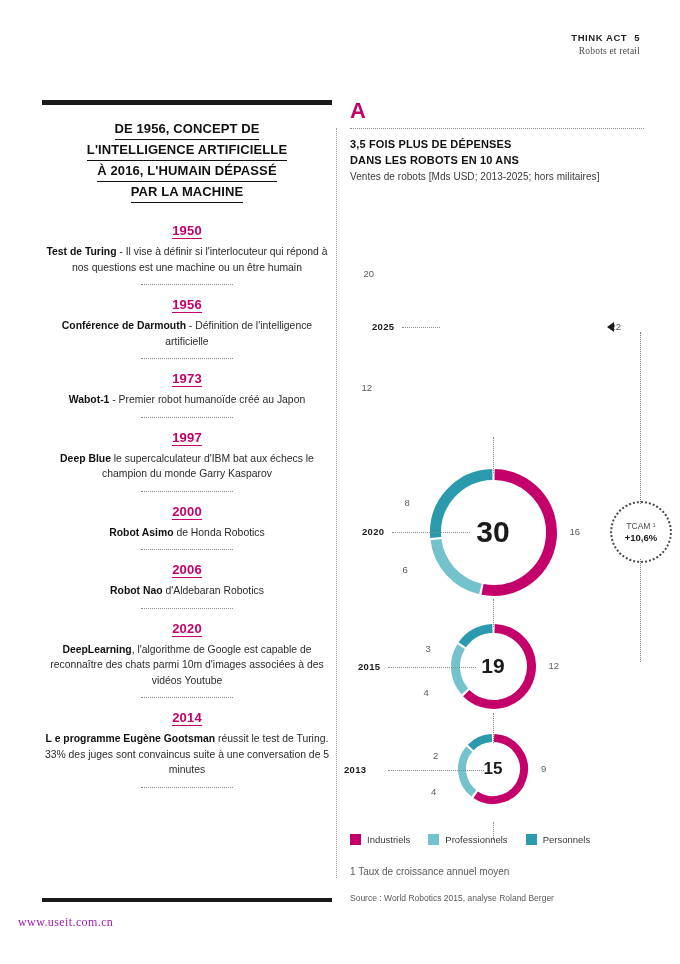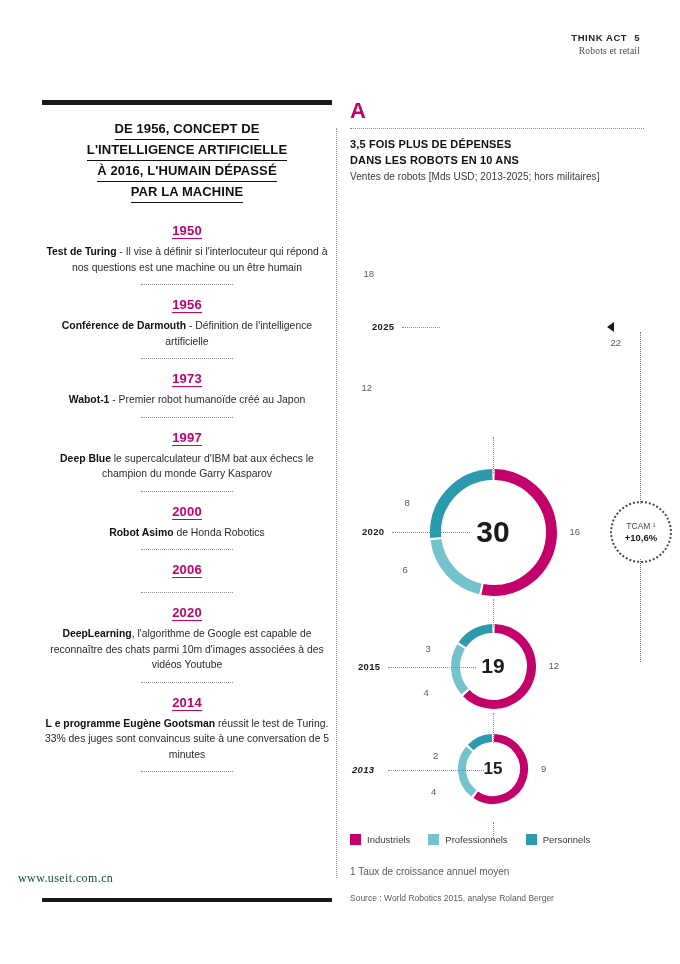--- a/index.html
+++ b/index.html
@@ -43,22 +43,22 @@
     padding-bottom: 0px; margin-bottom: 5px; letter-spacing: .2px;
   }
   .tl-text { font-size: 10.4px; line-height: 15.5px; color: #2b2b2b; padding: 0 2px; }
   .tl-text b { font-weight: bold; color: #111; }
   .tl-dots {
     width: 92px; height: 1px; margin: 9px auto 10px auto;
     border-top: 1.5px dotted #8c8c8c;
   }
   .rule-bottom { position: absolute; left: 42px; top: 898px; width: 290px; height: 4px; background: #1a1a1a; }
   .watermark {
-    position: absolute; left: 18px; top: 871px;
-    font-size: 12px; color: #14532d; letter-spacing: .4px;
+    position: absolute; left: 18px; top: 915px;
+    font-size: 12px; color: #a21caf; letter-spacing: .4px;
     font-family: "Liberation Serif", serif;
   }
 
   
   .right { position: absolute; left: 350px; top: 100px; width: 300px; }
   .letter { font-size: 22px; font-weight: bold; color: #c4006a; line-height: 22px; }
   .hdots { margin-top: 6px; width: 294px; height: 1px; border-top: 1.5px dotted #8c8c8c; }
   .chart-title {
     margin-top: 7px; font-size: 11px; font-weight: bold; line-height: 16px;
     letter-spacing: .15px; color: #111;
@@ -145,20 +145,21 @@
           <div class="tl-text"><b>Deep Blue</b> le supercalculateur d'IBM bat aux échecs le champion du monde Garry Kasparov</div>
         </div>
         <div class="tl-dots"></div>
         <div class="tl-item">
           <div><span class="tl-year">2000</span></div>
           <div class="tl-text"><b>Robot Asimo</b> de Honda Robotics</div>
         </div>
         <div class="tl-dots"></div>
         <div class="tl-item">
           <div><span class="tl-year">2006</span></div>
+          <div class="tl-text"><b>Robot Nao</b> d'Aldebaran Robotics</div>
         </div>
         <div class="tl-dots"></div>
         <div class="tl-item">
           <div><span class="tl-year">2020</span></div>
           <div class="tl-text"><b>DeepLearning</b>, l'algorithme de Google est capable de reconnaître des chats parmi 10m d'images associées à des vidéos Youtube</div>
         </div>
         <div class="tl-dots"></div>
         <div class="tl-item">
           <div><span class="tl-year">2014</span></div>
           <div class="tl-text"><b>L e programme Eugène Gootsman</b> réussit le test de Turing. 33% des juges sont convaincus suite à une conversation de 5 minutes</div>
@@ -175,23 +176,23 @@
     <div class="chart-title">
       <div>3,5 FOIS PLUS DE DÉPENSES</div>
       <div>DANS LES ROBOTS EN 10 ANS</div>
     </div>
     <div class="chart-sub">Ventes de robots [Mds USD; 2013-2025; hors militaires]</div>
   </div>
 
   <div class="chart" id="chart-host">
       <div class="yr-label" style="left: 32px; top: 116px;">2025</div>
       <div class="lead-dots" style="left: 62px; top: 122px; width: 38px;"></div>
-      <div class="seg-val" style="left: 270.5px; top: 132px;">22</div>
+      <div class="seg-val" style="left: 270.5px; top: 116px;">22</div>
       <div class="seg-val" style="left: 21.5px; top: 176.88px;">12</div>
-      <div class="seg-val" style="left: 23.5px; top: 63.2px;">18</div>
+      <div class="seg-val" style="left: 23.5px; top: 63.2px;">20</div>
       <div class="donut-wrap" style="left: 87.5px; top: 261.5px; width: 131px; height: 131px;"><svg width="131" height="131" viewBox="0 0 131 131">
           <path d="M 66.5999340578645 7.510430721824207 A 58 58 0 1 1 54.51918846124645 122.4510472067931" fill="none" stroke="#c4006a" stroke-width="11"></path>
           <path d="M 52.36739274191532 121.9936689072758 A 58 58 0 0 1 7.943078066643153 72.65546906620838" fill="none" stroke="#74c3cc" stroke-width="11"></path>
           <path d="M 7.713129233114486 70.46765205819334 A 58 58 0 0 1 64.40006594213548 7.510430721824207" fill="none" stroke="#2b9aad" stroke-width="11"></path>
         </svg><div class="donut-center" style="font-size: 30px;">30</div></div>
       <div class="yr-label" style="left: 22px; top: 321px;">2020</div>
       <div class="lead-dots" style="left: 52px; top: 327px; width: 78px;"></div>
       <div class="seg-val" style="left: 229.5px; top: 321px;">16</div>
       <div class="seg-val" style="left: 62.5px; top: 359.48px;">6</div>
       <div class="seg-val" style="left: 64.5px; top: 292.2px;">8</div>
@@ -203,21 +204,21 @@
       <div class="yr-label" style="left: 18px; top: 456px;">2015</div>
       <div class="lead-dots" style="left: 48px; top: 462px; width: 88px;"></div>
       <div class="seg-val" style="left: 208.5px; top: 455px;">12</div>
       <div class="seg-val" style="left: 83.5px; top: 482.28px;">4</div>
       <div class="seg-val" style="left: 85.5px; top: 438.2px;">3</div>
       <div class="donut-wrap" style="left: 116px; top: 527px; width: 74px; height: 74px;"><svg width="74" height="74" viewBox="0 0 74 74">
           <path d="M 38.099769178597114 6.01951408138007 A 31 31 0 1 1 19.679859223555415 62.71016770626247" fill="none" stroke="#c4006a" stroke-width="8"></path>
           <path d="M 17.900395312805735 61.41731149805209 A 31 31 0 0 1 13.241122981472849 17.087296446275744" fill="none" stroke="#74c3cc" stroke-width="8"></path>
           <path d="M 14.712901416131785 15.452720897687819 A 31 31 0 0 1 35.90023082140289 6.01951408138007" fill="none" stroke="#2b9aad" stroke-width="8"></path>
         </svg><div class="donut-center" style="font-size: 17px;">15</div></div>
-      <div class="yr-label" style="left: 12px; top: 559px; font-style: italic;">2013</div>
+      <div class="yr-label" style="left: 4px; top: 559px;">2013</div>
       <div class="lead-dots" style="left: 48px; top: 565px; width: 96px;"></div>
       <div class="seg-val" style="left: 201px; top: 558px;">9</div>
       <div class="seg-val" style="left: 91px; top: 581.36px;">4</div>
       <div class="seg-val" style="left: 93px; top: 545.4px;">2</div>
       <div style="position: absolute; left: 153px; top: 232px; height: 36px; border-left: 1.5px dotted rgb(140, 140, 140);"></div>
       <div style="position: absolute; left: 153px; top: 394px; height: 28px; border-left: 1.5px dotted rgb(140, 140, 140);"></div>
       <div style="position: absolute; left: 153px; top: 508px; height: 30px; border-left: 1.5px dotted rgb(140, 140, 140);"></div>
       <div style="position: absolute; left: 153px; top: 617px; height: 18px; border-left: 1.5px dotted rgb(140, 140, 140);"></div>
     </div>
 

